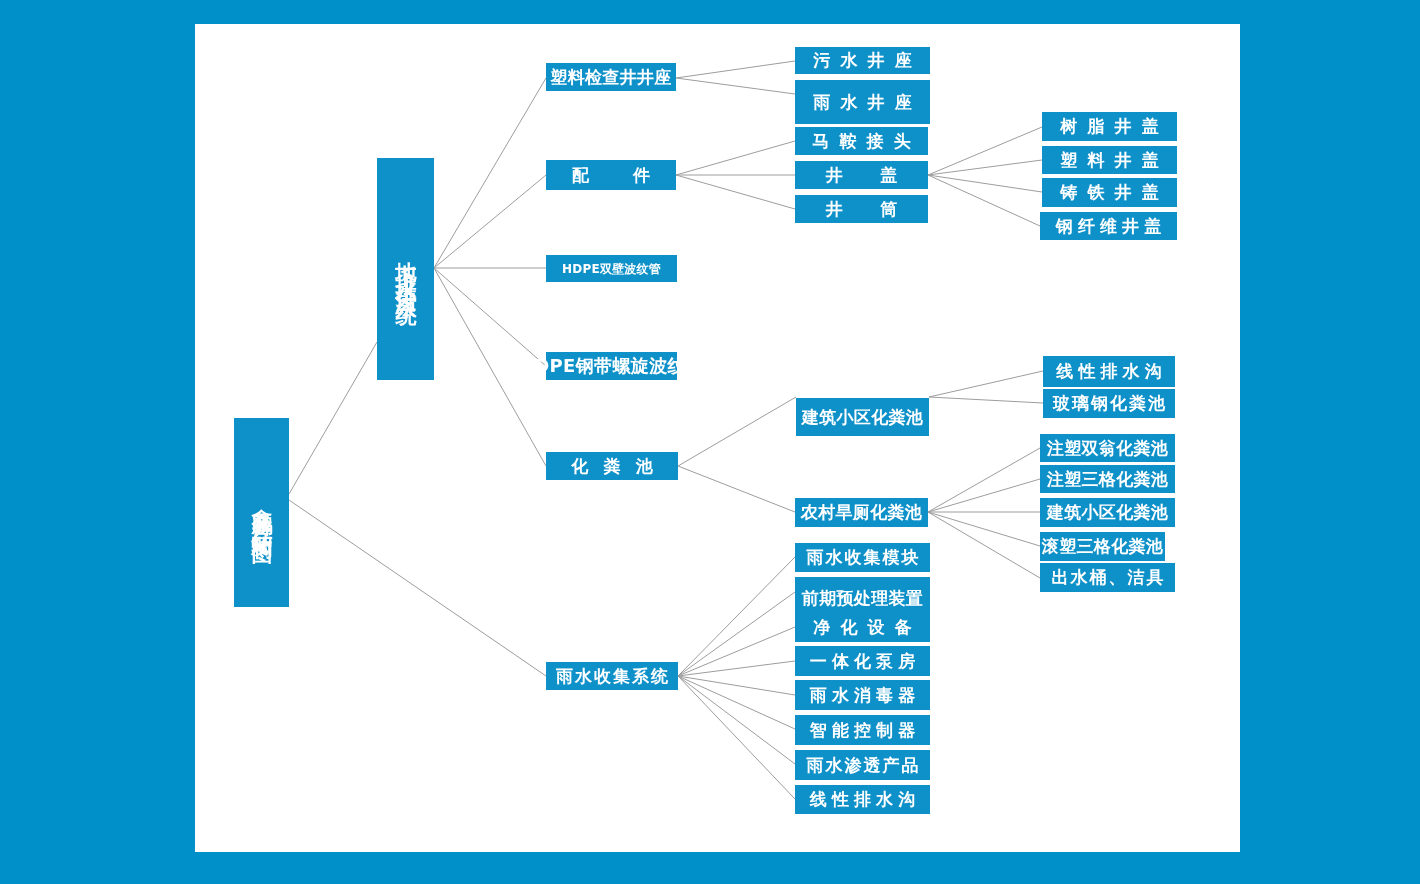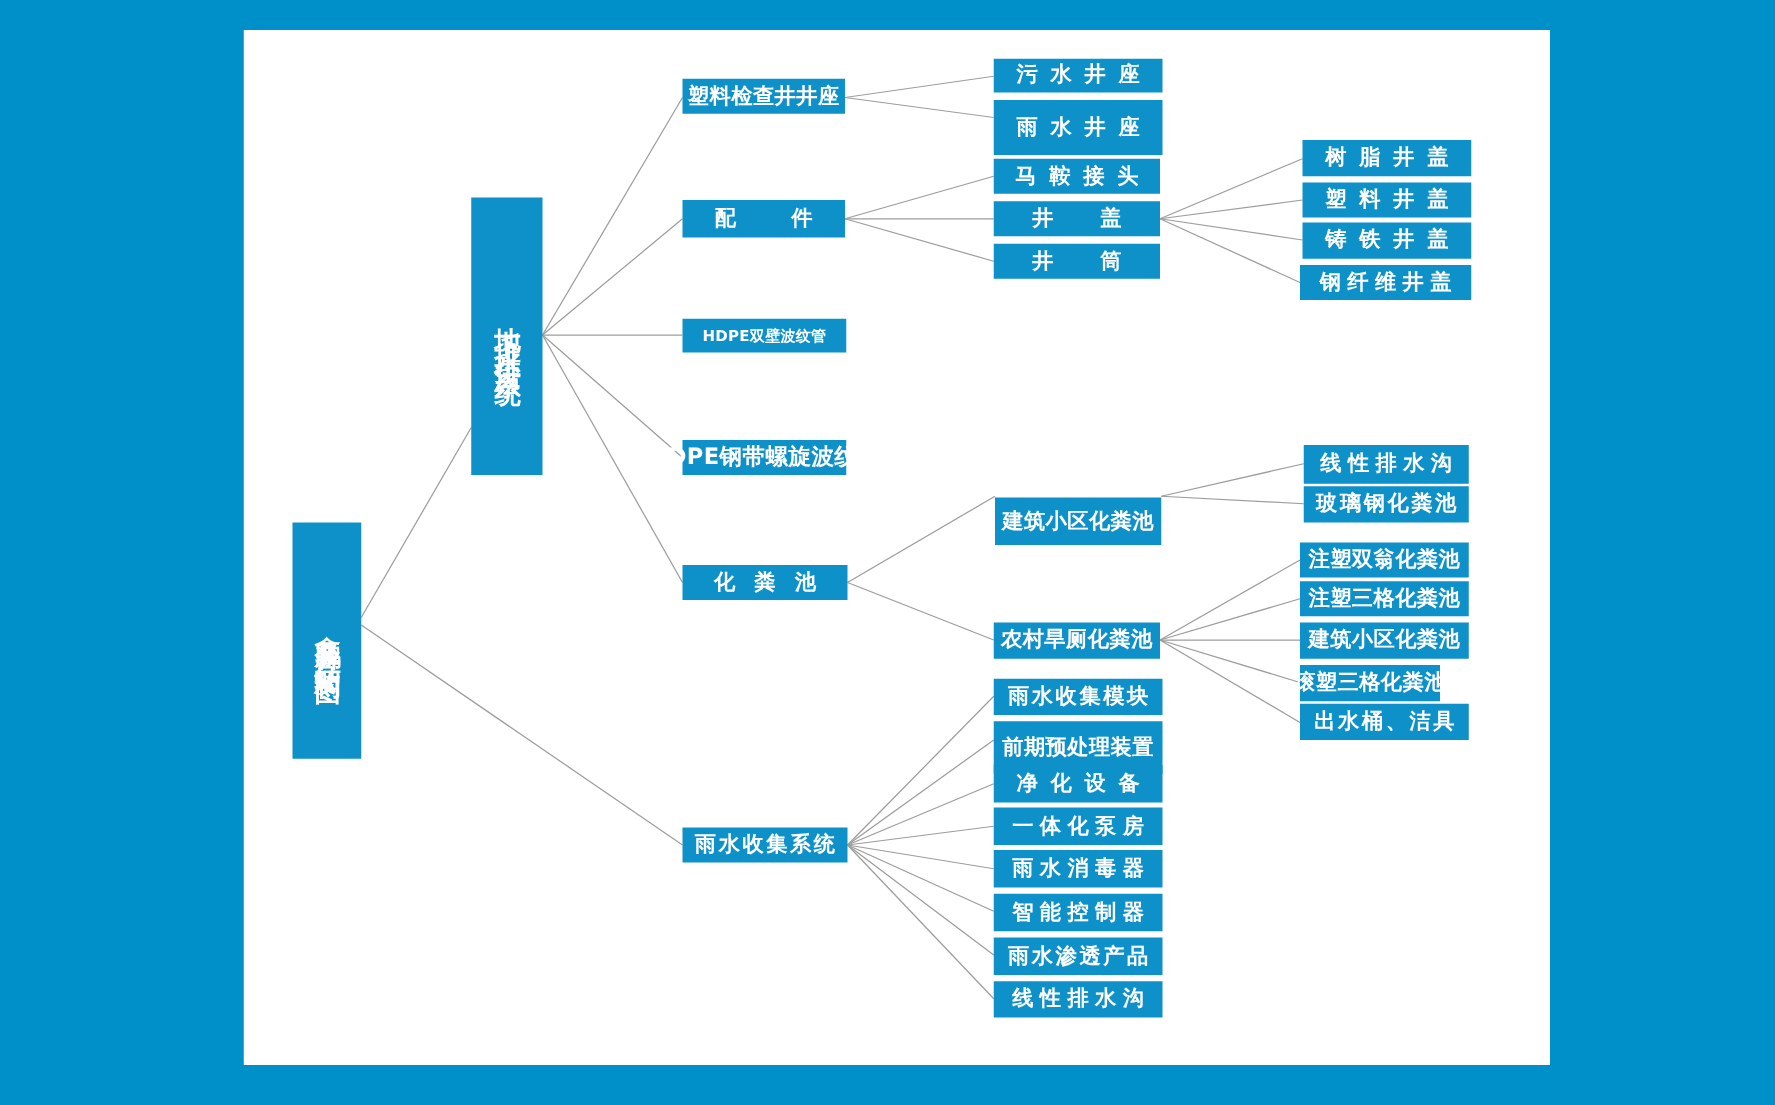--- a/index.html
+++ b/index.html
@@ -164,21 +164,21 @@
     </div>
 
   <div class="node ls0" style="left:1040px;top:465px;width:135px;height:28px">
     <span>注塑三格化粪池</span>
     </div>
 
   <div class="node ls0" style="left:1040px;top:498px;width:135px;height:29px">
     <span>建筑小区化粪池</span>
     </div>
 
-  <div class="node ls0" style="left:1040px;top:532px;width:112px;height:29px">
+  <div class="node ls0" style="left:1040px;top:532px;width:125px;height:29px">
     <span>滚塑三格化粪池</span>
     </div>
 
   <div class="node ls1" style="left:1040px;top:563px;width:135px;height:29px">
     <span>出水桶、洁具</span>
     </div>
 
   <div class="node ls1" style="left:546px;top:662px;width:132px;height:28px">
     <span>雨水收集系统</span>
     </div>

